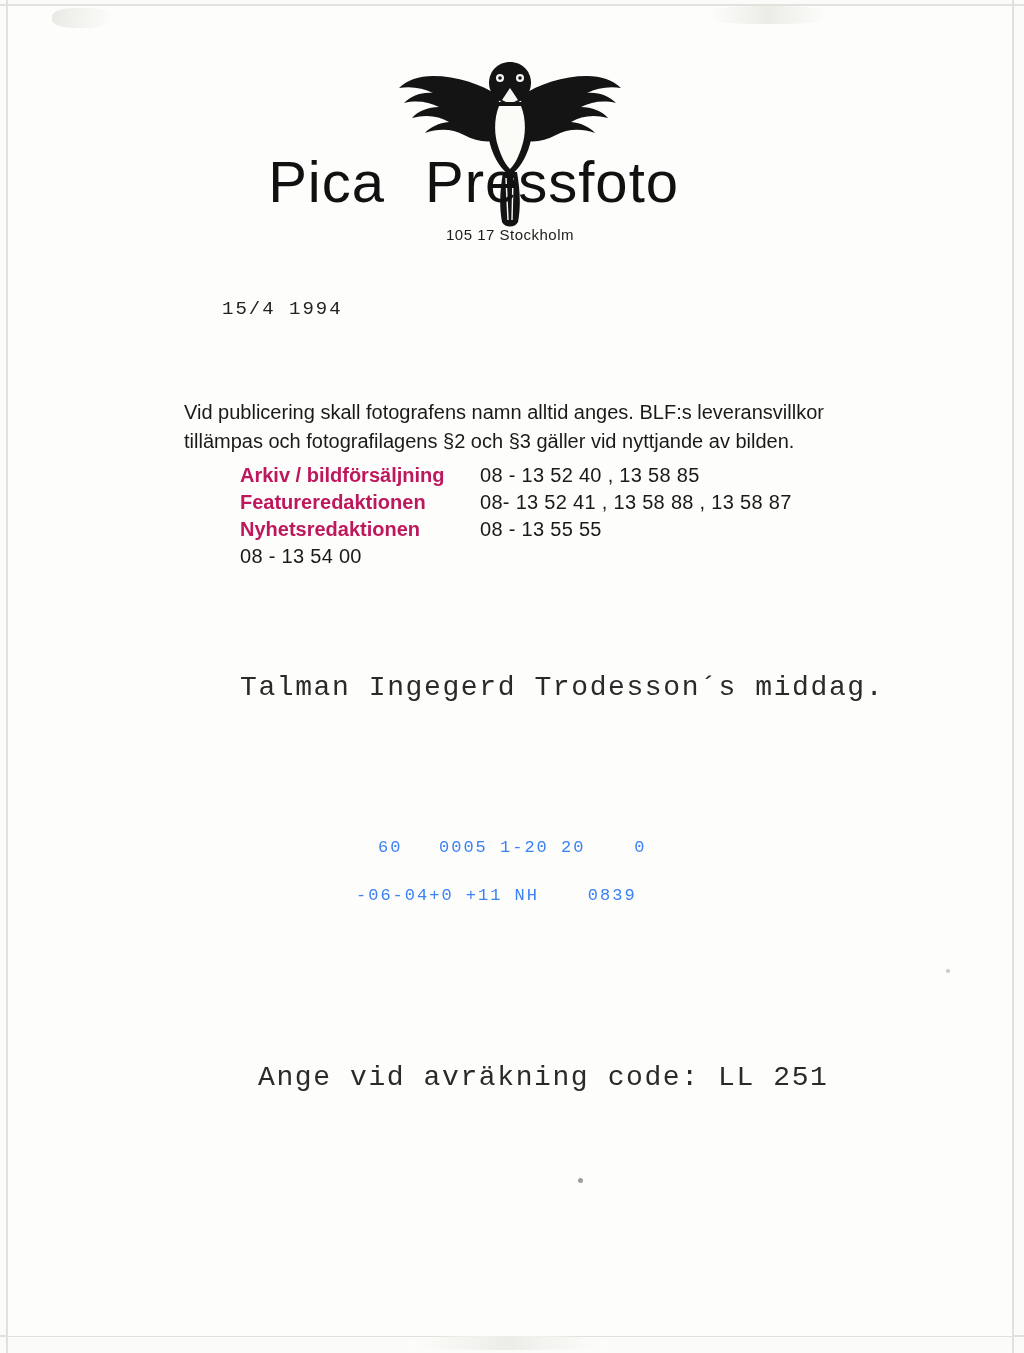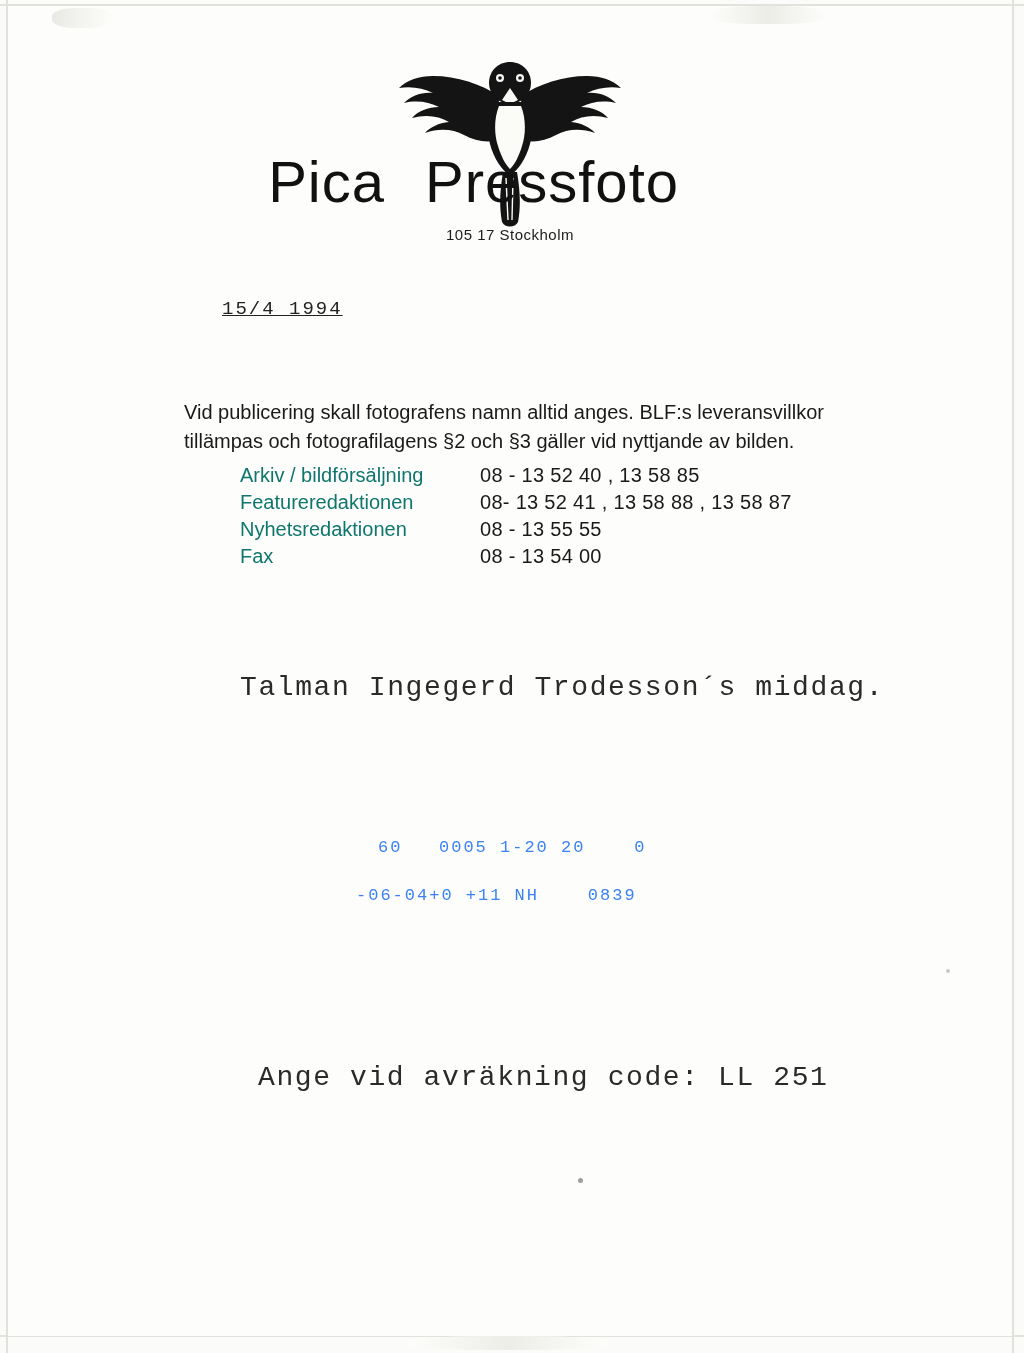--- a/index.html
+++ b/index.html
@@ -116,21 +116,21 @@
     width: 300px;
     font-size: 21px;
     color: #1a1a1a;
   }
   .form-value {
     font-family: "Liberation Mono", monospace;
     font-size: 19px;
     letter-spacing: 2px;
     color: #222;
   }
-  .form-value.date { padding-left: 34px; text-decoration: underline; }
+  .form-value.date { padding-left: 34px; }
 
   
   #legal-notice {
     position: absolute;
     left: 176px;
     top: 392px;
     width: 760px;
     font-size: 20px;
     line-height: 29px;
     color: #1a1a1a;
@@ -145,21 +145,22 @@
     font-size: 20px;
     line-height: 27px;
   }
   .phone-row {
     display: flex;
     align-items: baseline;
     height: 27px;
   }
   .phone-dept {
     width: 240px;
-    color: #0f766e;
+    color: #be185d;
+    font-weight: bold;
   }
   .phone-number {
     color: #1a1a1a;
     letter-spacing: 0.3px;
   }
 
   
   .typed {
     position: absolute;
     font-family: "Liberation Mono", monospace;
@@ -265,21 +266,20 @@
       </div>
       <div class="phone-row">
         <span class="phone-dept">Featureredaktionen</span>
         <span class="phone-number">08- 13 52 41 , 13 58 88 , 13 58 87</span>
       </div>
       <div class="phone-row">
         <span class="phone-dept">Nyhetsredaktionen</span>
         <span class="phone-number">08 - 13 55 55</span>
       </div>
       <div class="phone-row">
-        <span class="phone-dept">Fax</span>
         <span class="phone-number">08 - 13 54 00</span>
       </div>
     </div>
 
     <div class="typed" id="caption-line-1">Talman Ingegerd Trodesson´s middag.</div>
 
     <div class="faint" id="dot-line-1">60   0005 1-20 20    0</div>
     <div class="faint" id="dot-line-2">-06-04+0 +11 NH    0839</div>
 
     <div class="typed" id="code-line">Ange vid avräkning code: LL 251</div>

